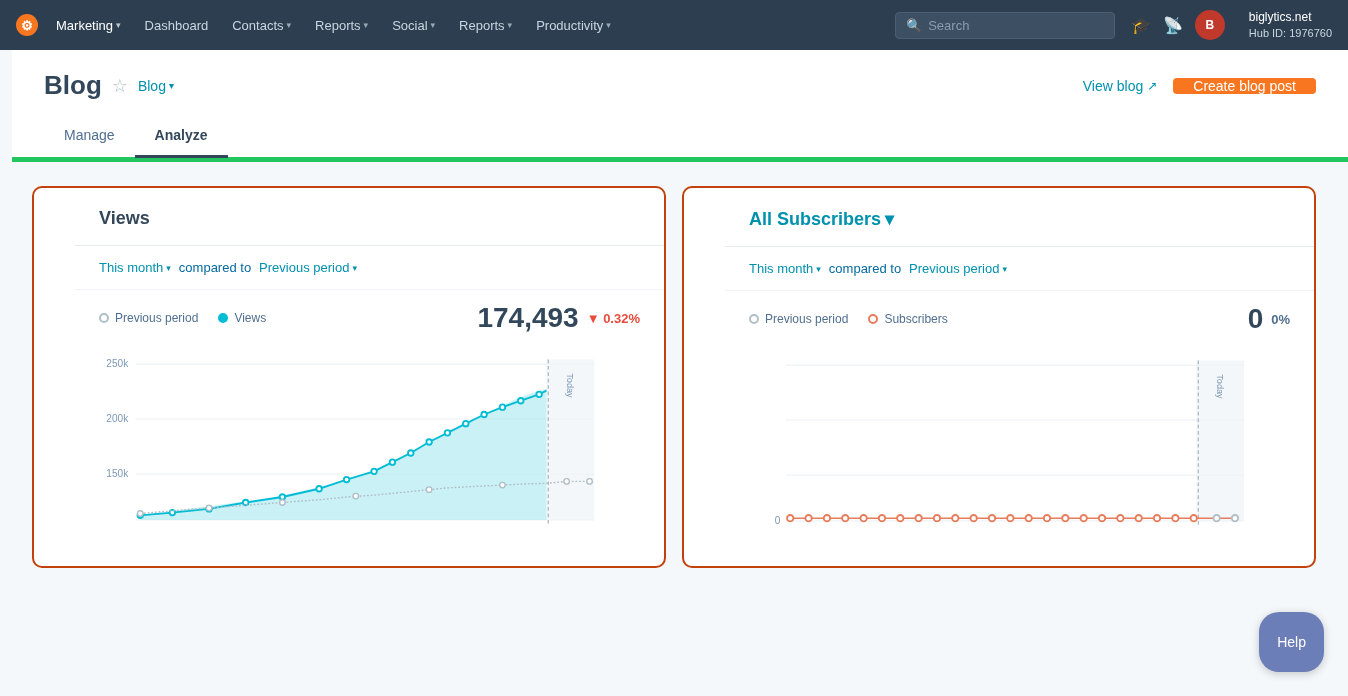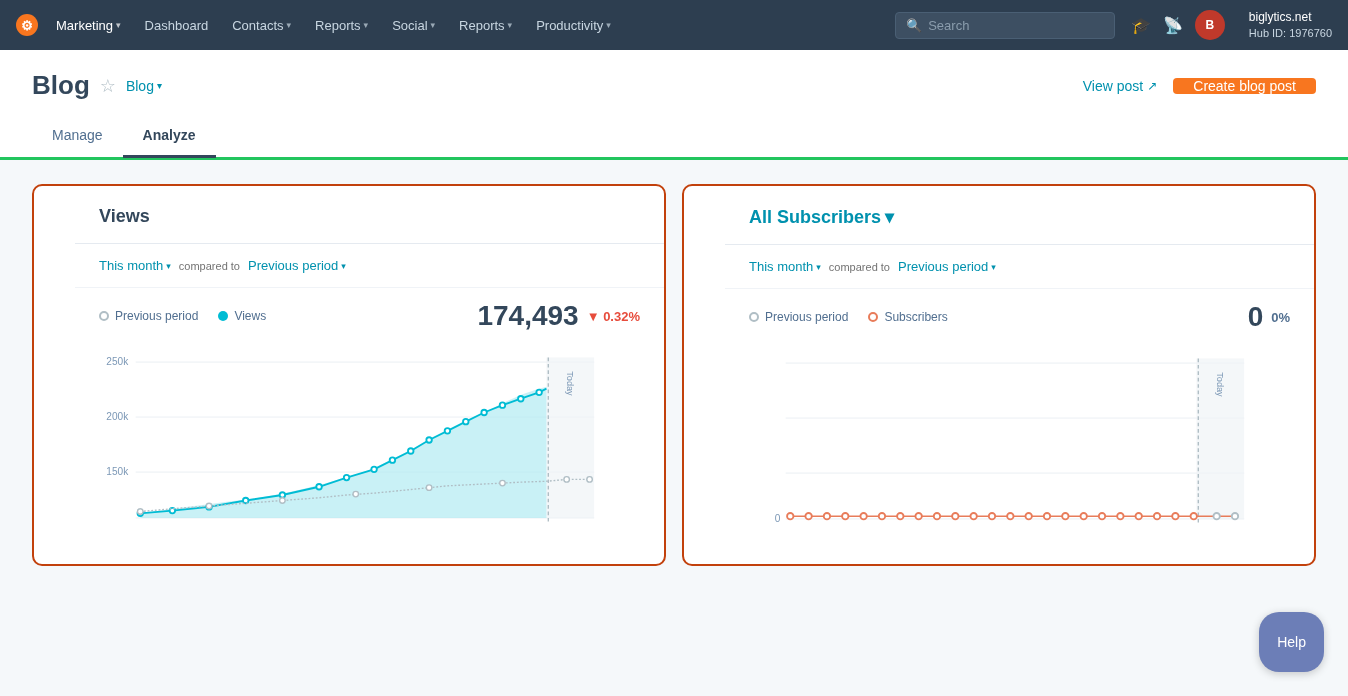--- a/index.html
+++ b/index.html
@@ -76,21 +76,22 @@
       font-size: 11px;
       line-height: 1.4;
       margin-left: 12px;
     }
     .nav-user .username { color: #fff; font-size: 12px; }
 
     
     .page-header {
       background: #fff;
       padding: 20px 32px 0;
-      border-bottom: 3px solid #22c55e;
+      border-bottom: 5px solid #22c55e;
+      margin-left: 12px;
     }
     .page-header-top {
       display: flex;
       align-items: center;
       justify-content: space-between;
       margin-bottom: 16px;
     }
     .page-title-row {
       display: flex;
       align-items: center;
@@ -196,21 +197,21 @@
     }
     .control-btn {
       color: #0091ae;
       font-size: 13px;
       cursor: pointer;
       display: flex;
       align-items: center;
       gap: 3px;
     }
     .control-btn .chevron { font-size: 9px; }
-    .control-separator { color: #737373; font-size: 11px; }
+    .control-separator { color: #0369a1; font-size: 13px; }
 
     .chart-legend-row {
       padding: 12px 24px 8px;
       display: flex;
       align-items: center;
       justify-content: space-between;
     }
     .legend {
       display: flex;
       gap: 20px;
@@ -326,21 +327,21 @@
     <div class="page-title-row">
       <h1 class="page-title">Blog</h1>
       <span class="star-icon">☆</span>
       <div class="breadcrumb-link">
         <span>Blog</span>
         <span class="chevron">▾</span>
       </div>
     </div>
     <div class="header-actions">
       <div class="view-blog-link">
-        <span>View post</span>
+        <span>View blog</span>
         <span style="font-size:12px;">↗</span>
       </div>
       <button class="create-btn">Create blog post</button>
     </div>
   </div>
   <div class="tabs">
     <div class="tab">
       <span>Manage</span>
     </div>
     <div class="tab active">

